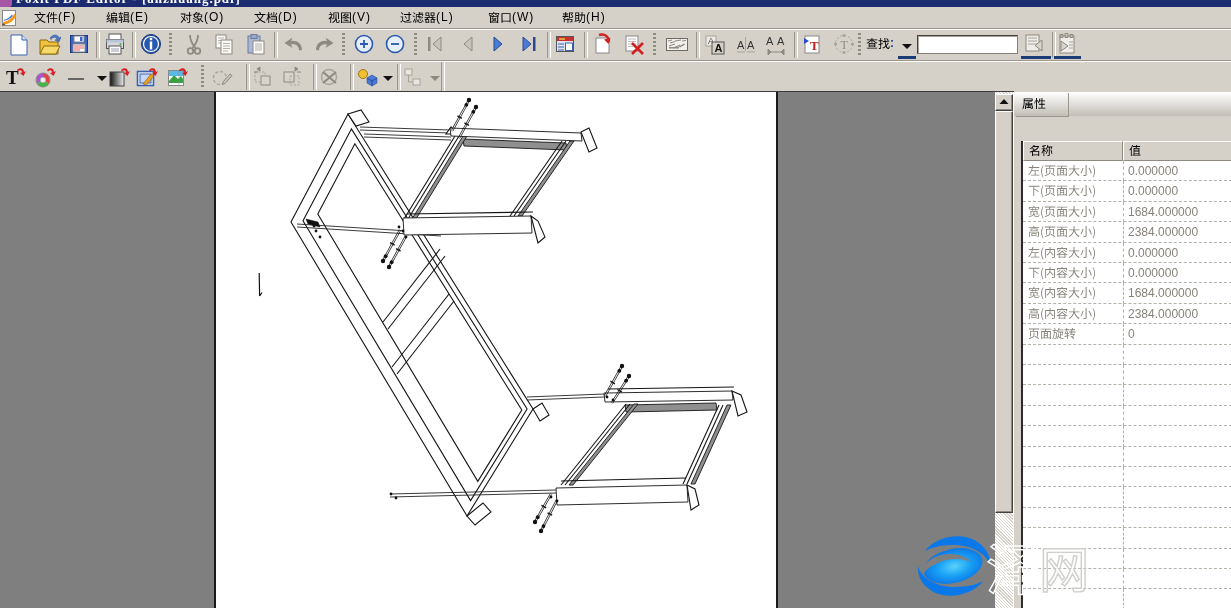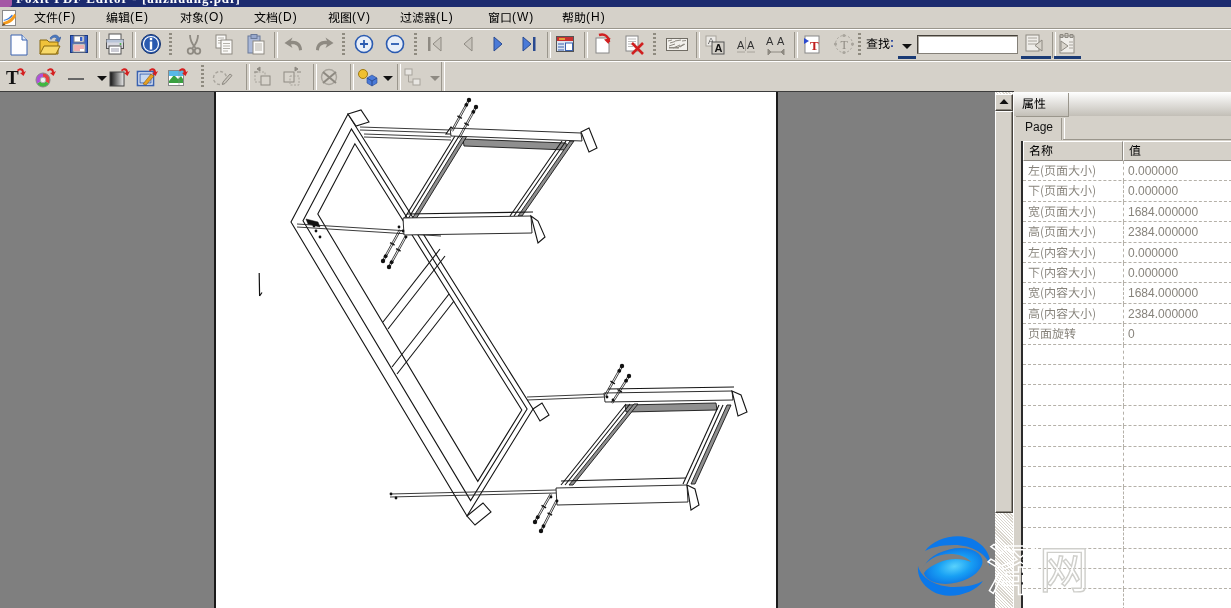--- a/index.html
+++ b/index.html
@@ -402,25 +402,20 @@
           </svg></div>
         <div class="ab" style="left:0;top:19px;width:18px;height:402px;background:#d5d1c9;border:1px solid #fff;border-right-color:#44403a;border-bottom-color:#44403a;box-sizing:border-box;box-shadow:inset -1px -1px 0 #8e8a82"></div>
       </div>
       <div class="ab" style="left:1013px;top:0;width:218px;height:516px;background:#d5d1c9;border-left:1px solid #fff">
         <div class="ab" style="left:0;top:0;width:218px;height:24px;background:linear-gradient(#ffffff,#c3bfb7)">
           <div class="ab" style="left:8px;top:5px"><svg class="ck" style="vertical-align:top" width="24.0" height="14" viewBox="0 -11 24.0 14">
               <path d="M2.6 -8.8H9.7V-7.8H2.6ZM1.7 -9.6V-6C1.7 -4.1 1.6 -1.5 0.4 0.4C0.6 0.5 1 0.7 1.2 0.9C2.4 -1.1 2.6 -4 2.6 -6V-7H10.6V-9.6ZM4.3 -4.6H6.4V-3.7H4.3ZM7.3 -4.6H9.4V-3.7H7.3ZM8 -1.4 8.4 -0.9 7.3 -0.9V-1.8H10V0.1C10 0.3 9.9 0.3 9.8 0.3C9.7 0.3 9.2 0.3 8.7 0.3C8.8 0.5 8.9 0.7 8.9 0.9C9.7 0.9 10.2 0.9 10.5 0.8C10.8 0.7 10.8 0.5 10.8 0.1V-2.4H7.3V-3.1H10.3V-5.1H7.3V-5.9C8.3 -5.9 9.3 -6.1 10.1 -6.2L9.6 -6.8C8.1 -6.5 5.4 -6.3 3.3 -6.3C3.3 -6.1 3.4 -5.9 3.4 -5.7C4.4 -5.7 5.4 -5.7 6.4 -5.8V-5.1H3.5V-3.1H6.4V-2.4H3V1H3.9V-1.8H6.4V-0.9L4.3 -0.8L4.4 -0.1C5.6 -0.1 7.2 -0.2 8.7 -0.3L9.1 0.3L9.6 0C9.4 -0.4 9 -1.1 8.6 -1.6Z M14.1 -10.1V0.9H15V-10.1ZM13 -7.8C12.9 -6.8 12.7 -5.5 12.3 -4.7L13 -4.5C13.4 -5.3 13.6 -6.7 13.6 -7.7ZM15 -7.9C15.4 -7.2 15.8 -6.3 15.9 -5.8L16.5 -6.1C16.4 -6.6 16 -7.5 15.7 -8.1ZM16 -0.3V0.5H23.4V-0.3H20.4V-3.3H22.8V-4.2H20.4V-6.7H23.1V-7.5H20.4V-10H19.5V-7.5H18C18.1 -8.1 18.3 -8.8 18.4 -9.4L17.5 -9.5C17.2 -7.9 16.8 -6.3 16.1 -5.2C16.3 -5.1 16.7 -4.9 16.9 -4.8C17.2 -5.3 17.4 -6 17.7 -6.7H19.5V-4.2H16.9V-3.3H19.5V-0.3Z" fill="#000"></path>
             </svg></div>
           <div class="ab" style="left:2px;top:1px;width:52px;height:23px;border-right:1px solid #9a968c;border-bottom:1px solid #9a968c"></div>
         </div>
-        <div class="ab" style="left:0;top:24px;width:218px;height:24px">
-          <div class="ab" style="left:11px;top:4px;font-size:12px;color:#111">Page</div>
-          <div class="ab" style="left:47px;top:2px;width:2px;height:22px;border-left:1px solid #9a968c;border-right:1px solid #fff"></div>
-          <div class="ab" style="left:49px;top:23px;width:169px;height:1px;background:#9a968c"></div>
-        </div>
         <div class="ab" style="left:7px;top:49px;width:211px;height:467px;background:#fff;border-left:2px solid #2b2b2b">
           <div style="background:#d5d1c9;border-top:1px solid #fff;border-left:1px solid #fff;border-right:1px solid #8e8a82;border-bottom:1px solid #8e8a82;box-sizing:border-box;position:absolute;height:20px;top:0;left:0;width:100px;padding:2px 0 0 5px"><svg class="ck" style="vertical-align:top" width="24.0" height="14" viewBox="0 -11 24.0 14">
               <path d="M3.2 -6.3C3.8 -5.9 4.5 -5.4 5 -4.9C3.6 -4.1 2.1 -3.6 0.6 -3.3C0.7 -3.1 0.9 -2.7 1 -2.4C1.7 -2.6 2.4 -2.8 3 -3V0.9H3.9V0.3H9.3V0.9H10.2V-4.1H5.4C7.4 -5.1 9.1 -6.6 10.1 -8.6L9.5 -8.9L9.4 -8.9H5.1C5.4 -9.2 5.7 -9.6 5.9 -9.9L4.9 -10.1C4.2 -9 2.8 -7.6 0.8 -6.7C1 -6.6 1.3 -6.2 1.5 -6C2.6 -6.6 3.6 -7.3 4.3 -8.1H8.8C8.1 -7 7 -6.1 5.8 -5.3C5.3 -5.8 4.5 -6.4 3.9 -6.9ZM9.3 -0.5H3.9V-3.3H9.3Z M18.1 -5.4C17.9 -3.9 17.4 -2.4 16.7 -1.4C16.9 -1.3 17.3 -1.1 17.4 -1C18.1 -2 18.7 -3.6 19 -5.2ZM21.4 -5.3C21.9 -4 22.4 -2.2 22.6 -1.1L23.4 -1.4C23.2 -2.5 22.7 -4.2 22.2 -5.5ZM18.4 -10.1C18.1 -8.5 17.6 -7 16.9 -6V-6.6H15.3V-8.8C15.9 -8.9 16.5 -9.1 16.9 -9.3L16.4 -10C15.5 -9.6 14 -9.2 12.8 -9C12.9 -8.8 13 -8.5 13 -8.3C13.5 -8.4 14 -8.5 14.5 -8.6V-6.6H12.6V-5.8H14.4C13.9 -4.4 13.1 -2.9 12.4 -2C12.5 -1.8 12.8 -1.5 12.8 -1.2C13.4 -2 14 -3.1 14.5 -4.3V1H15.3V-4.4C15.7 -3.9 16.2 -3.2 16.4 -2.9L16.9 -3.6C16.7 -3.9 15.7 -5 15.3 -5.3V-5.8H16.8L16.7 -5.7C16.9 -5.6 17.3 -5.4 17.5 -5.3C17.9 -5.9 18.3 -6.7 18.6 -7.6H19.8V-0.1C19.8 0 19.8 0.1 19.6 0.1C19.5 0.1 18.9 0.1 18.4 0.1C18.5 0.3 18.6 0.7 18.7 0.9C19.5 0.9 20 0.9 20.3 0.8C20.6 0.6 20.7 0.4 20.7 -0.1V-7.6H22.4C22.2 -7.2 21.9 -6.7 21.7 -6.3L22.5 -6.1C22.8 -6.8 23.2 -7.6 23.5 -8.4L22.9 -8.5L22.8 -8.5H18.9C19 -8.9 19.2 -9.4 19.2 -9.9Z" fill="#000"></path>
             </svg></div>
           <div style="background:#d5d1c9;border-top:1px solid #fff;border-left:1px solid #fff;border-right:1px solid #8e8a82;border-bottom:1px solid #8e8a82;box-sizing:border-box;position:absolute;height:20px;top:0;left:100px;width:109px;padding:2px 0 0 5px"><svg class="ck" style="vertical-align:top" width="12.0" height="14" viewBox="0 -11 12.0 14">
               <path d="M7.2 -10.1C7.2 -9.7 7.1 -9.3 7 -8.9H3.9V-8.1H6.9C6.8 -7.6 6.7 -7.3 6.7 -6.9H4.6V-0.2H3.4V0.6H11.5V-0.2H10.4V-6.9H7.5C7.6 -7.3 7.7 -7.6 7.8 -8.1H11.1V-8.9H7.9L8.1 -10ZM5.4 -0.2V-1.2H9.6V-0.2ZM5.4 -4.5H9.6V-3.5H5.4ZM5.4 -5.2V-6.2H9.6V-5.2ZM5.4 -2.9H9.6V-1.8H5.4ZM3.2 -10.1C2.5 -8.2 1.5 -6.5 0.4 -5.3C0.5 -5.1 0.8 -4.6 0.9 -4.4C1.2 -4.8 1.6 -5.2 1.9 -5.7V1H2.7V-7.1C3.2 -7.9 3.6 -8.9 4 -9.8Z" fill="#000"></path>
             </svg></div>
           <div class="ab" style="left:0;top:20.0px;width:209px;height:20.4px;border-bottom:1px dashed #b5b1a9;box-sizing:border-box">
             <div class="ab" style="left:5px;top:3px"><svg class="ck" style="vertical-align:top" width="68.1" height="14" viewBox="0 -11 68.1 14">
                 <path d="M4.4 -10.1C4.3 -9.4 4.2 -8.6 4 -7.9H0.8V-7H3.8C3.2 -4.5 2.1 -2.1 0.3 -0.5C0.5 -0.3 0.8 0 0.9 0.2C2.4 -1.1 3.3 -2.8 4 -4.7V-3.9H6.7V-0.3H2.8V0.6H11.4V-0.3H7.6V-3.9H10.8V-4.7H4.1C4.3 -5.5 4.6 -6.3 4.8 -7H11.2V-7.9H5C5.1 -8.6 5.3 -9.3 5.4 -9.9Z M14.9 2.4 15.5 2.1C14.5 0.3 14 -1.7 14 -3.7C14 -5.8 14.5 -7.8 15.5 -9.5L14.9 -9.8C13.8 -8 13.1 -6.1 13.1 -3.7C13.1 -1.4 13.8 0.6 14.9 2.4Z M21.6 -5.5V-3.4C21.6 -2.1 21.1 -0.7 16.7 0.2C16.8 0.4 17.1 0.8 17.2 1C21.9 -0 22.5 -1.7 22.5 -3.4V-5.5ZM22.6 -1.3C24 -0.7 25.8 0.3 26.7 1L27.2 0.3C26.3 -0.4 24.5 -1.3 23.1 -1.9ZM18.1 -7.1V-1.5H19V-6.3H25.2V-1.6H26.1V-7.1H21.8C22 -7.6 22.3 -8.1 22.5 -8.6H27.3V-9.4H16.9V-8.6H21.4C21.3 -8.1 21.1 -7.6 20.9 -7.1Z M32.7 -4H35.3V-2.7H32.7ZM32.7 -4.7V-6.1H35.3V-4.7ZM32.7 -1.9H35.3V-0.5H32.7ZM28.8 -9.3V-8.4H33.4C33.3 -7.9 33.2 -7.4 33 -6.9H29.3V1H30.2V0.3H37.9V1H38.8V-6.9H34L34.4 -8.4H39.4V-9.3ZM30.2 -0.5V-6.1H31.9V-0.5ZM37.9 -0.5H36.1V-6.1H37.9Z M45.6 -10.1C45.6 -9.1 45.6 -7.9 45.4 -6.6H40.8V-5.7H45.3C44.8 -3.4 43.6 -1.1 40.6 0.2C40.8 0.4 41.1 0.7 41.3 0.9C44.2 -0.4 45.5 -2.7 46.1 -5C47 -2.3 48.6 -0.2 50.9 0.9C51 0.7 51.3 0.3 51.6 0.1C49.2 -0.9 47.7 -3.1 46.8 -5.7H51.4V-6.6H46.4C46.5 -7.9 46.5 -9.1 46.6 -10.1Z M57.6 -9.9V-0.3C57.6 -0 57.5 0 57.3 0C57 0 56.2 0.1 55.3 0C55.4 0.3 55.6 0.7 55.7 1C56.8 1 57.5 0.9 58 0.8C58.4 0.6 58.6 0.4 58.6 -0.3V-9.9ZM60.5 -6.9C61.5 -5.1 62.5 -2.9 62.8 -1.5L63.8 -1.8C63.5 -3.3 62.4 -5.5 61.4 -7.2ZM54.5 -7.1C54.2 -5.5 53.5 -3.4 52.4 -2.1C52.7 -2 53.1 -1.8 53.3 -1.7C54.4 -3 55.1 -5.2 55.5 -6.9Z M65.2 2.4C66.3 0.6 67 -1.4 67 -3.7C67 -6.1 66.3 -8 65.2 -9.8L64.6 -9.5C65.6 -7.8 66.1 -5.8 66.1 -3.7C66.1 -1.7 65.6 0.3 64.6 2.1Z" fill="#87837b"></path>

